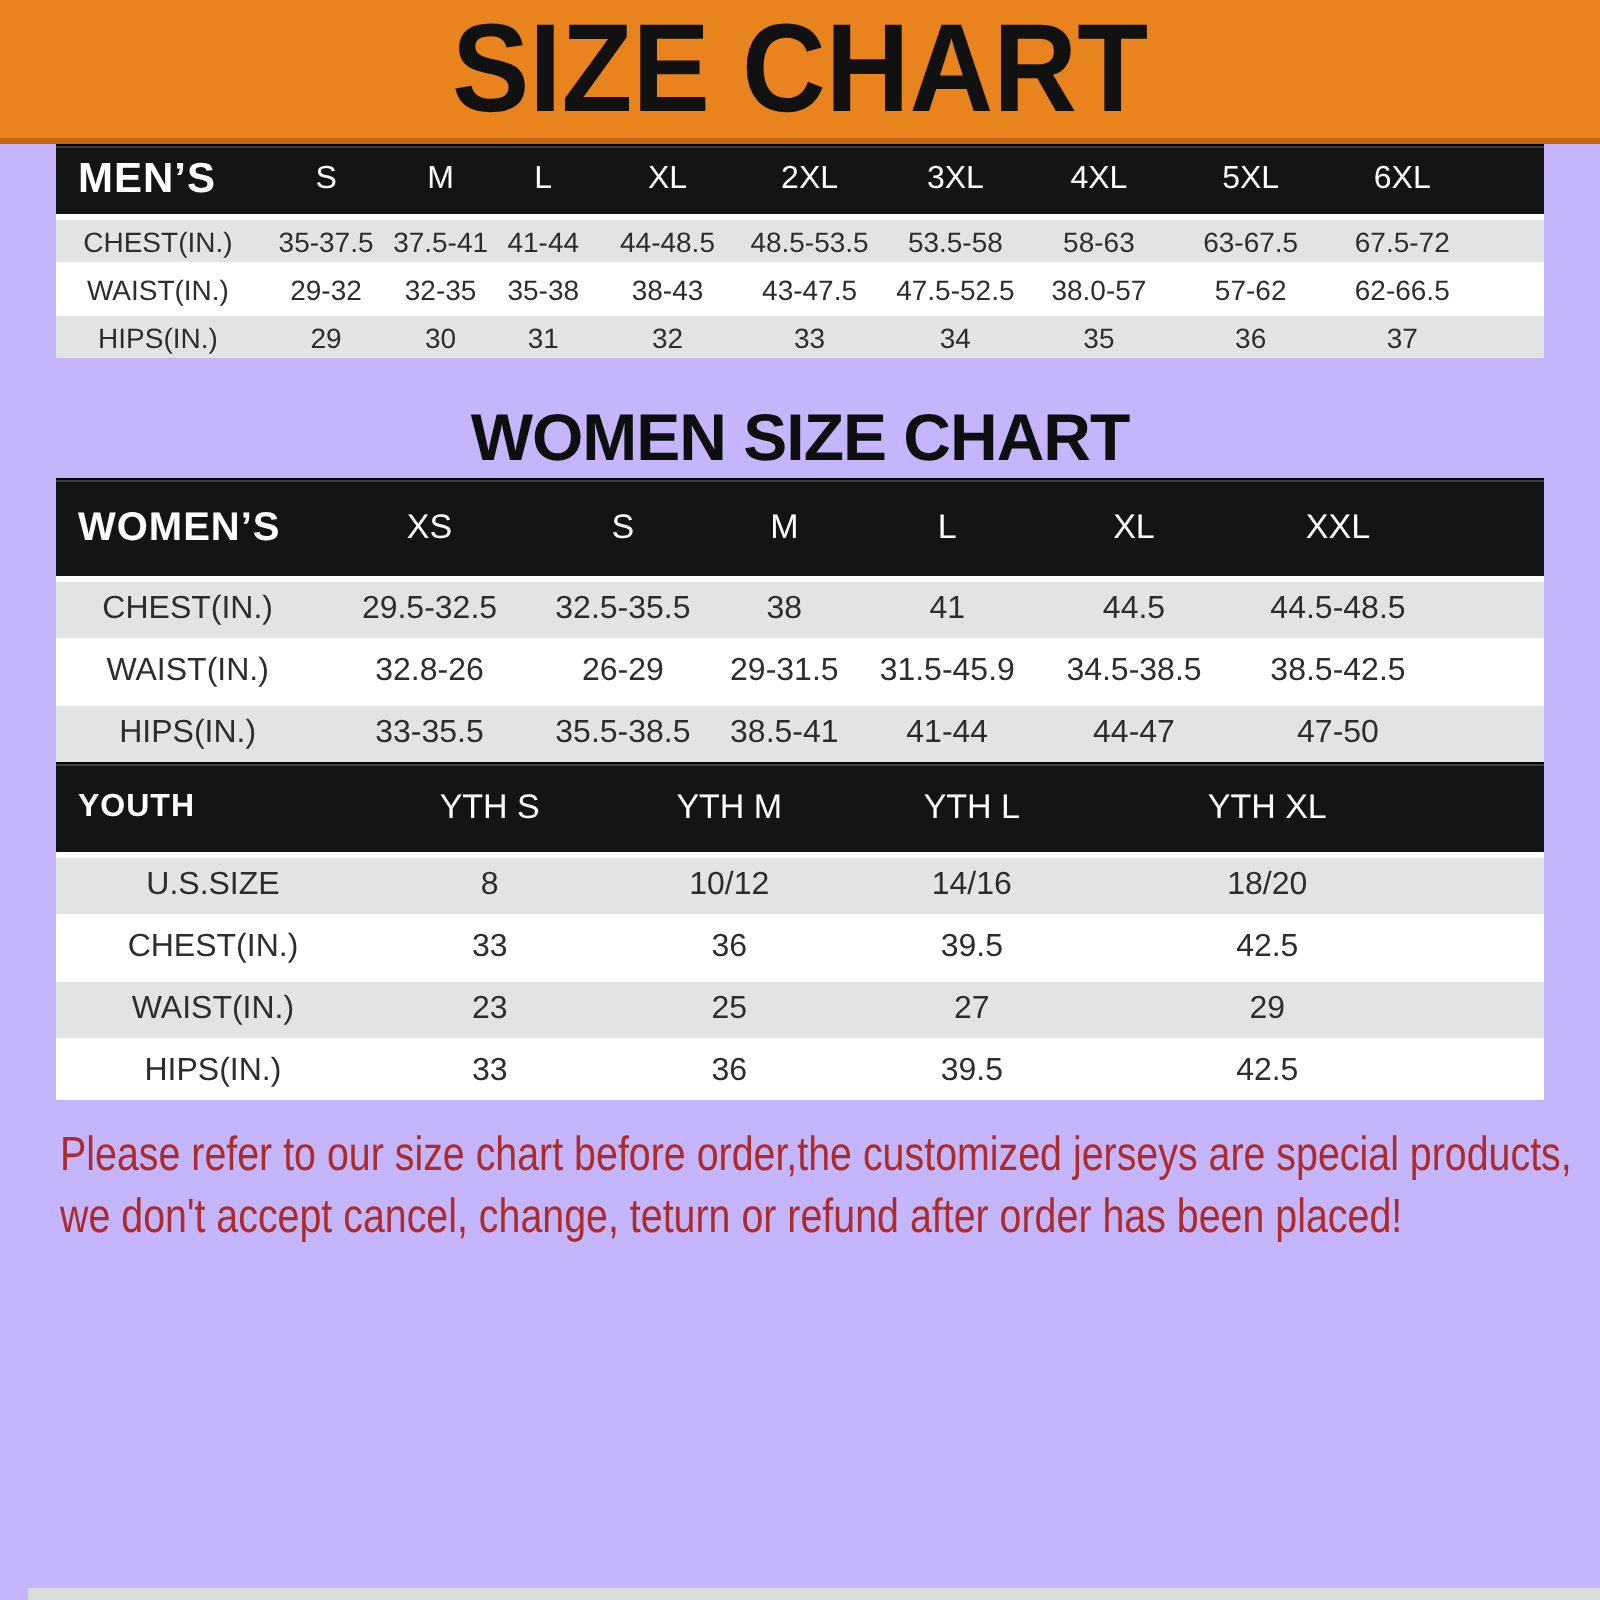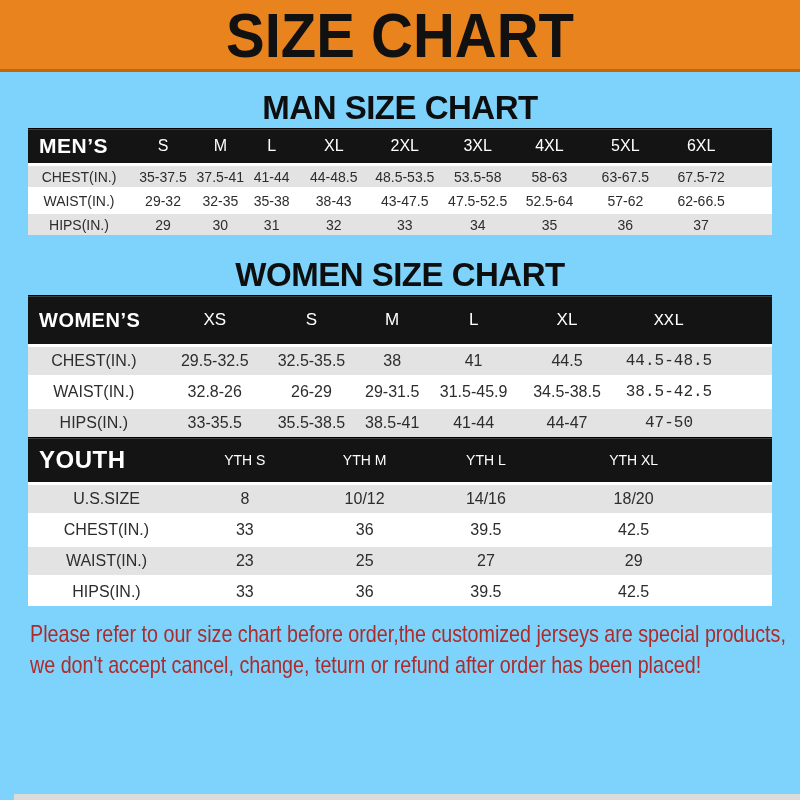--- a/index.html
+++ b/index.html
@@ -1,21 +1,21 @@
 <!DOCTYPE html>
 <html style="--banner_bg: #E8831E; --banner_edge: #C3650F; --header_bar: #141414; --header_text: #FFFFFF; --stripe: #E3E3E3; --cell_text: #2D2D2D; --heading_text: #0E0E0E; --notice_red: #AC2B2B; --bottom_strip: #DBDBDB;"><head>
 <meta charset="utf-8">
 <style>
   html,body{margin:0;padding:0;}
   body{
     width:800px;height:800px;overflow:hidden;background:#fff;
     font-family:"Liberation Sans","DejaVu Sans",sans-serif;
     position:relative;
   }
-  .page{width:800px;height:800px;position:relative;background:#7dd3fc;}
+  .page{width:800px;height:800px;position:relative;background:#c4b5fd;}
 
   
   .banner{
     height:69px;background:var(--banner_bg);
     border-bottom:3px solid var(--banner_edge);
     display:flex;align-items:center;justify-content:center;
   }
   .banner-title{
     font-size:58px;font-weight:bold;color:#111;
     letter-spacing:0px;line-height:1;
@@ -46,36 +46,36 @@
     border-top:1px solid #000;border-bottom:2px solid #fff;
     box-shadow:inset 0 1px 0 rgba(255,255,255,0.18);
   }
   table.size-table th.corner{
     text-align:left;padding-left:11px;font-weight:bold;letter-spacing:0.5px;
   }
   .men-table th{height:34px;font-size:16px;}
   .men-table th.corner{font-size:21px;}
   .women-table th{height:48px;font-size:17px;}
   .women-table th.corner{font-size:20px;}
-  .youth-table th{height:44px;font-size:14px;}
-  .youth-table th.corner{font-size:24px;margin-left:44px;}
+  .youth-table th{height:44px;font-size:17px;}
+  .youth-table th.corner{font-size:16px;margin-left:44px;}
 
   table.size-table td{
     padding:0;text-align:center;color:var(--cell_text);
     border-top:3px solid #fff;
   }
   .men-table td{height:21px;font-size:14px;border-top-width:2px;}
   .women-table td{height:28px;font-size:16px;}
   .youth-table td{height:28px;font-size:16px;}
   table.size-table tbody tr:nth-child(odd) td{background:var(--stripe);}
   table.size-table tbody tr:nth-child(even) td{background:#fff;}
 
   
   .men-table th:last-child,.men-table td:last-child{padding-right:36px;}
-  .women-table th:last-child,.women-table td:last-child{padding-right:52px;font-family:Liberation Mono, monospace;}
+  .women-table th:last-child,.women-table td:last-child{padding-right:52px;}
   .youth-table th:last-child,.youth-table td:last-child{padding-right:52px;}
 
   
   .notice{
     margin:12px 0 0 30px;color:var(--notice_red);
     font-size:24px;line-height:31px;font-weight:normal;
     transform:scaleX(0.82);transform-origin:left top;
     white-space:nowrap;
   }
 
@@ -86,21 +86,20 @@
 </style>
 </head>
 <body>
 
 <div class="page">
 
   <div class="banner">
     <div class="banner-title">SIZE CHART</div>
   </div>
 
-  <h2 class="section-heading h-men">MAN SIZE CHART</h2>
   <table class="size-table men-table m-men">
       <colgroup>
         <col style="width: 13.7%;">
         <col style="width: 8.9%;">
         <col style="width: 6.5%;">
         <col style="width: 7.3%;">
         <col style="width: 9.4%;">
         <col style="width: 9.7%;">
         <col style="width: 9.9%;">
         <col style="width: 9.4%;">
@@ -135,21 +134,21 @@
           <td class="cell">67.5-72</td>
         </tr>
         <tr>
           <td class="row-label">WAIST(IN.)</td>
           <td class="cell">29-32</td>
           <td class="cell">32-35</td>
           <td class="cell">35-38</td>
           <td class="cell">38-43</td>
           <td class="cell">43-47.5</td>
           <td class="cell">47.5-52.5</td>
-          <td class="cell">52.5-64</td>
+          <td class="cell">38.0-57</td>
           <td class="cell">57-62</td>
           <td class="cell">62-66.5</td>
         </tr>
         <tr>
           <td class="row-label">HIPS(IN.)</td>
           <td class="cell">29</td>
           <td class="cell">30</td>
           <td class="cell">31</td>
           <td class="cell">32</td>
           <td class="cell">33</td>

